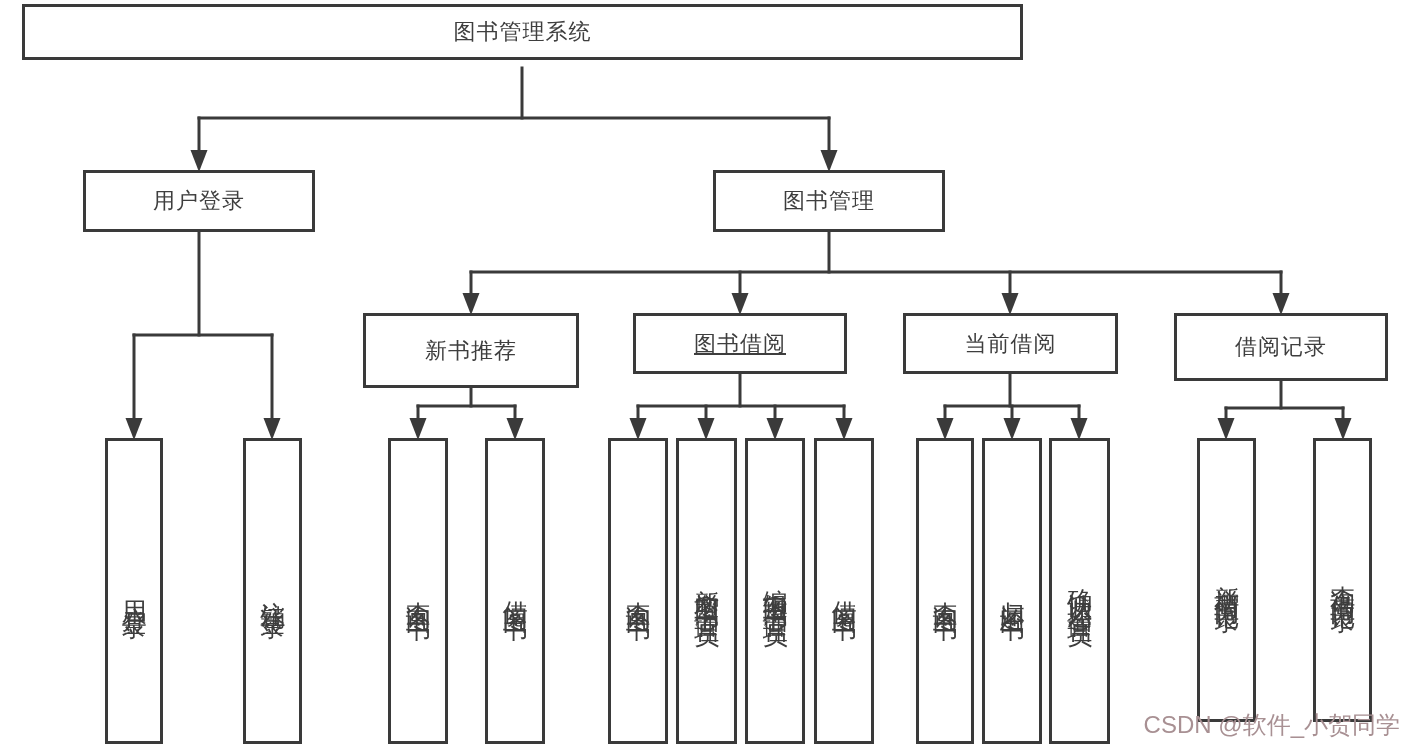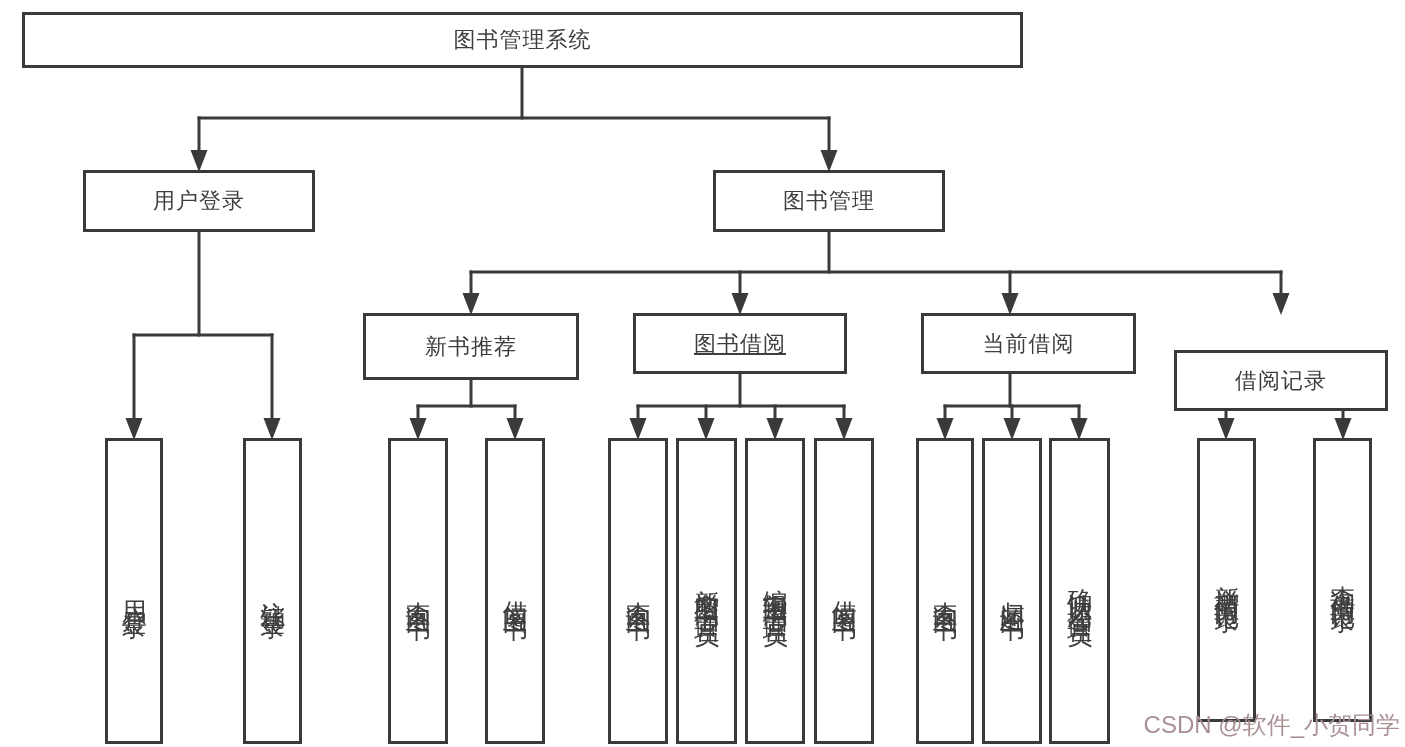--- a/index.html
+++ b/index.html
@@ -104,41 +104,41 @@
     <g>
       <line x1="1281" y1="374" x2="1281" y2="408"></line>
       <line x1="1226" y1="408" x2="1343" y2="408"></line>
       <line x1="1226" y1="408" x2="1226" y2="420"></line>
       <line x1="1343" y1="408" x2="1343" y2="420"></line>
       <polygon fill="currentColor" stroke="none" points="1217.5,418 1234.5,418 1226,440"></polygon>
       <polygon fill="currentColor" stroke="none" points="1334.5,418 1351.5,418 1343,440"></polygon>
     </g>
   </svg>
 
-  <div class="hbox" style="left:22px;top:12px;width:1001px;height:56px;">
+  <div class="hbox" style="left:22px;top:4px;width:1001px;height:56px;">
     <span>图书管理系统</span>
   </div>
 
   <div class="hbox" style="left:83px;top:170px;width:232px;height:62px;">
     <span>用户登录</span>
   </div>
   <div class="hbox" style="left:713px;top:170px;width:232px;height:62px;">
     <span>图书管理</span>
   </div>
 
-  <div class="hbox" style="left:363px;top:313px;width:216px;height:67px;">
+  <div class="hbox" style="left:363px;top:313px;width:216px;height:75px;">
     <span>新书推荐</span>
   </div>
   <div class="hbox" style="left:633px;top:313px;width:214px;height:61px;text-decoration:underline;">
     <span>图书借阅</span>
   </div>
-  <div class="hbox" style="left:903px;top:313px;width:215px;height:61px;margin-left:18px;">
+  <div class="hbox" style="left:903px;top:313px;width:215px;height:61px;">
     <span>当前借阅</span>
   </div>
-  <div class="hbox" style="left:1174px;top:313px;width:214px;height:61px;margin-top:37px;">
+  <div class="hbox" style="left:1174px;top:313px;width:214px;height:68px;">
     <span>借阅记录</span>
   </div>
 
   <div class="vbox" style="left:105px;top:438px;width:58px;height:306px;">
     <span class="vtext">用户登录</span>
   </div>
   <div class="vbox" style="left:243px;top:438px;width:59px;height:306px;">
     <span class="vtext">注销登录</span>
   </div>
 

